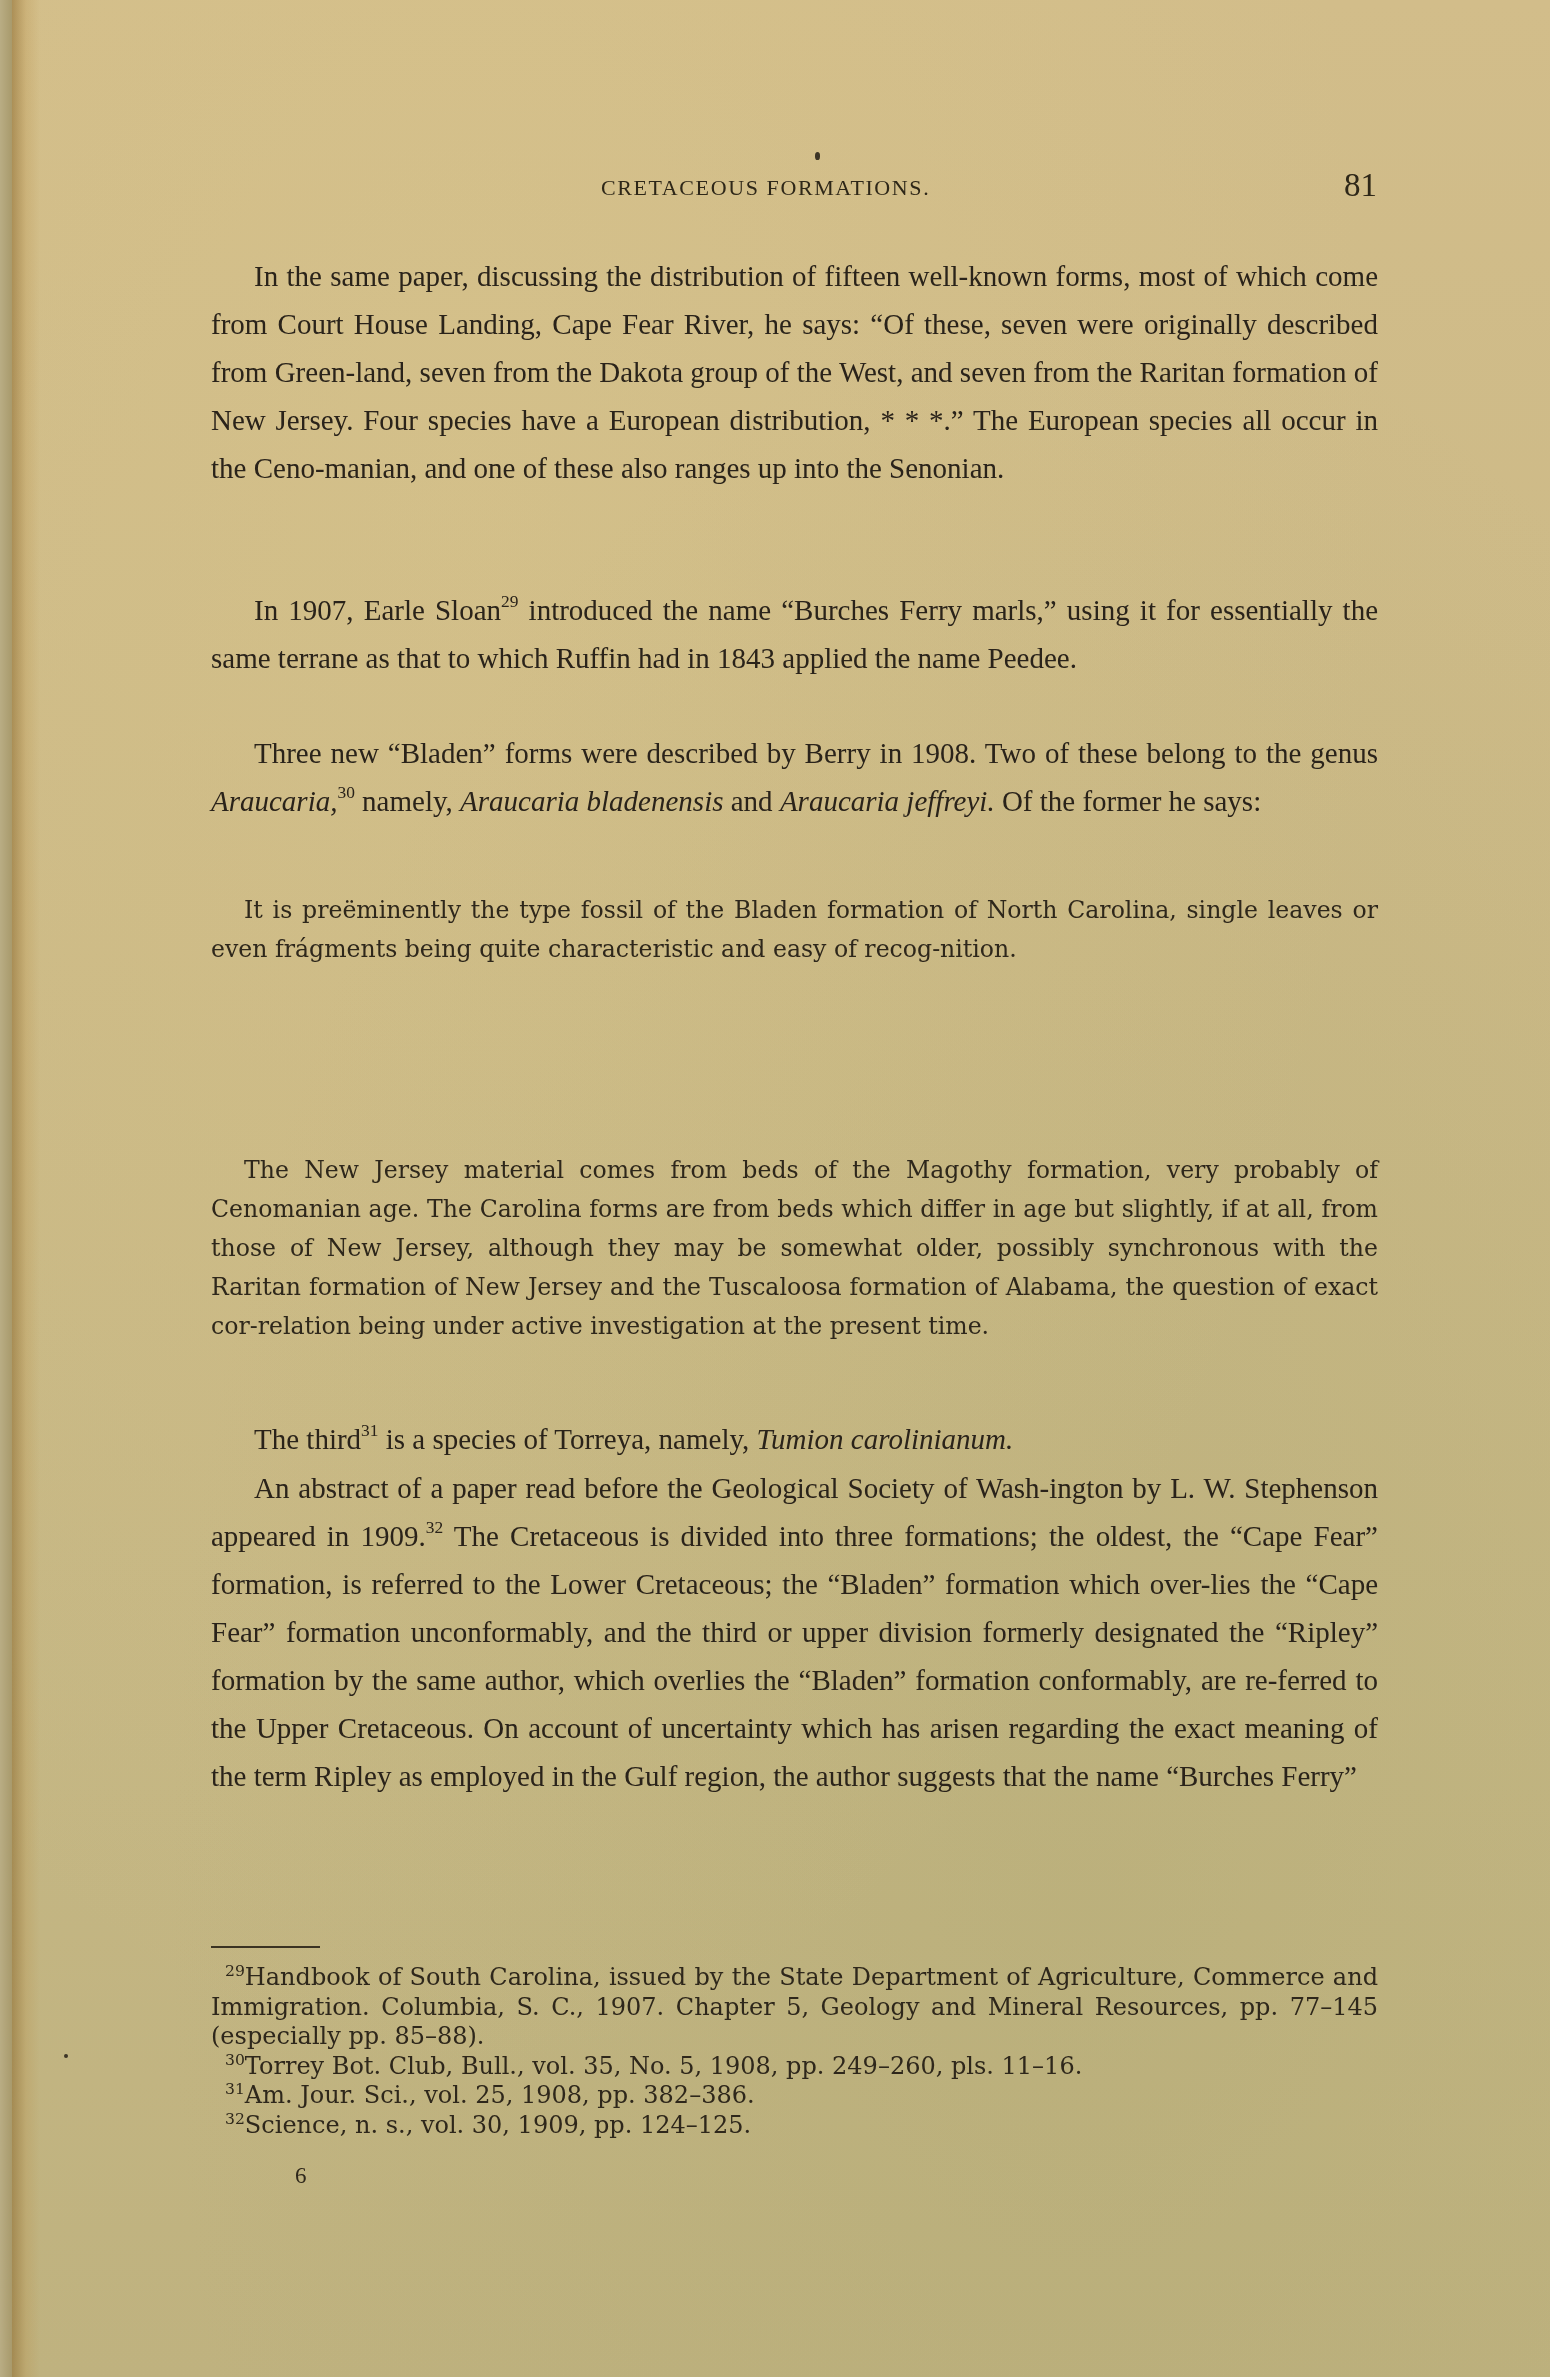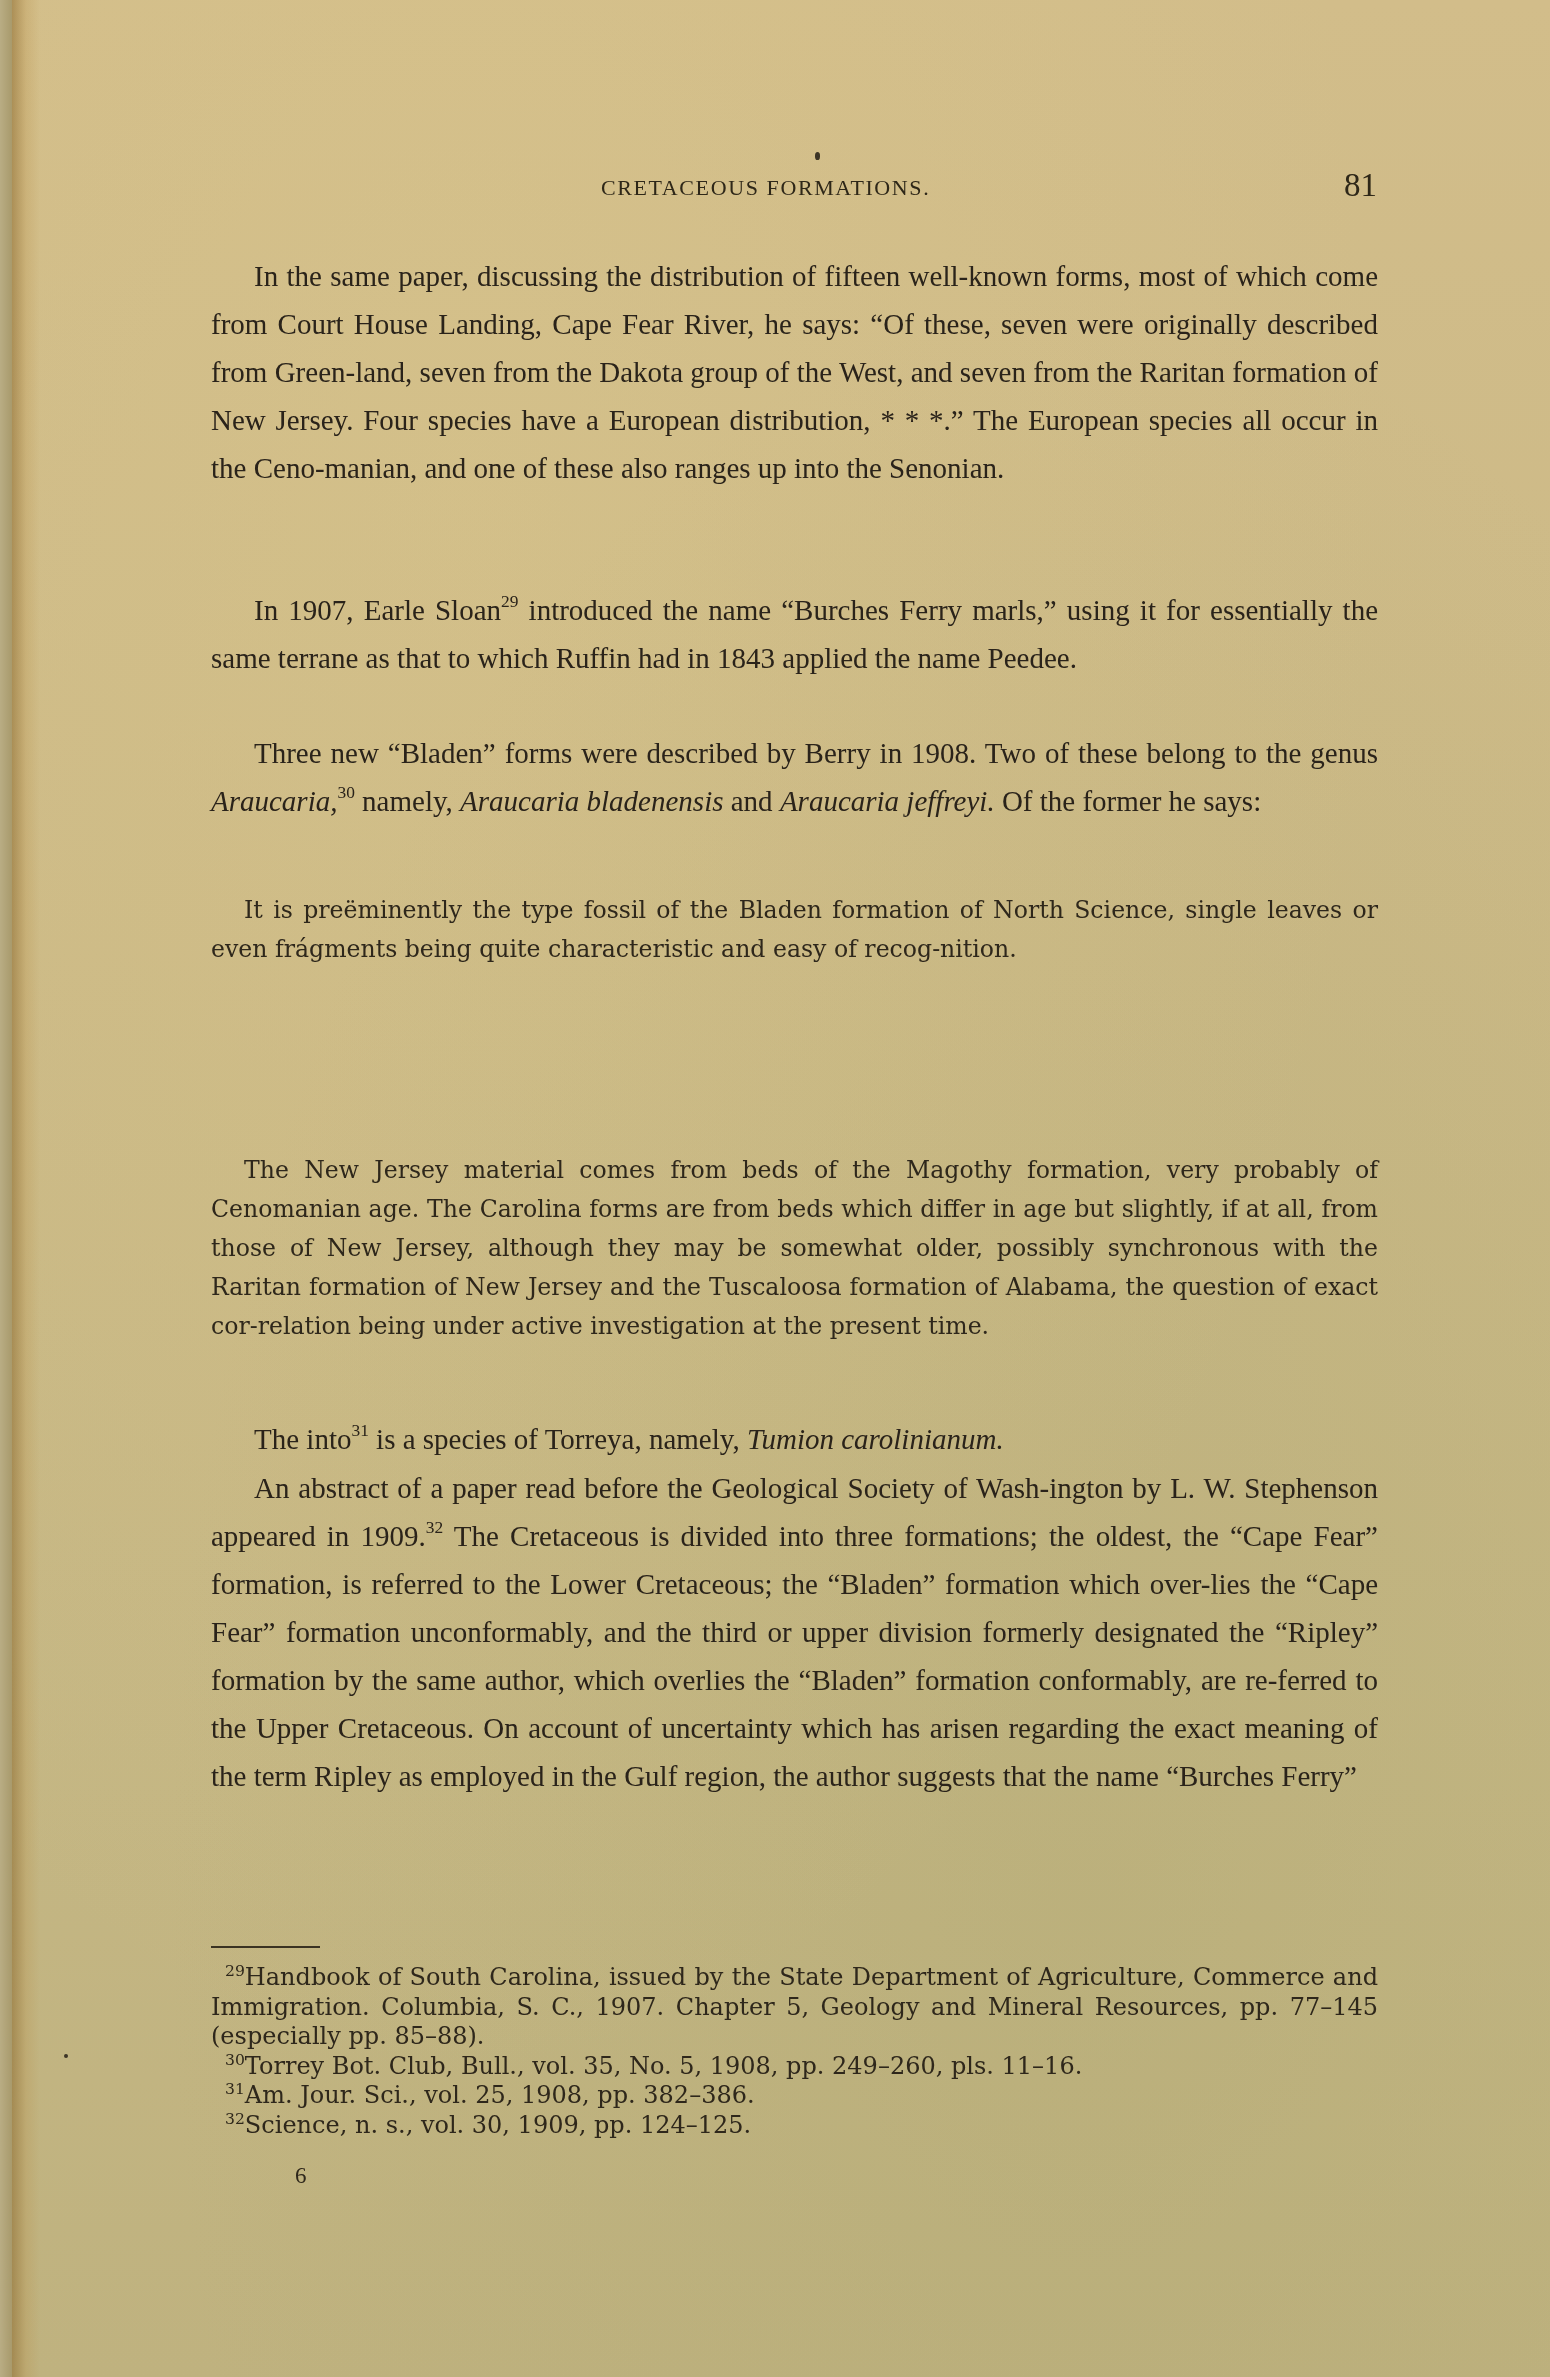--- a/index.html
+++ b/index.html
@@ -96,30 +96,30 @@
 
   <div class="text-block" style="top:586px;">
     <p class="body-para"><span>In 1907, Earle Sloan</span><sup>29</sup><span> introduced the name “Burches Ferry marls,” using it for essentially the same terrane as that to which Ruffin had in 1843 applied the name Peedee.</span></p>
   </div>
 
   <div class="text-block" style="top:729px;">
     <p class="body-para"><span>Three new “Bladen” forms were described by Berry in 1908. Two of these belong to the genus </span><i>Araucaria,</i><sup>30</sup><span> namely, </span><i>Araucaria bladenensis</i><span> and </span><i>Araucaria jeffreyi.</i><span> Of the former he says:</span></p>
   </div>
 
   <div class="text-block" style="top:891px;">
-    <p class="quote-para">It is preëminently the type fossil of the Bladen formation of North Science, single leaves or even frágments being quite characteristic and easy of recog-nition.</p>
+    <p class="quote-para">It is preëminently the type fossil of the Bladen formation of North Carolina, single leaves or even frágments being quite characteristic and easy of recog-nition.</p>
   </div>
 
 
   <div class="text-block" style="top:1151px;">
     <p class="quote-para">The New Jersey material comes from beds of the Magothy formation, very probably of Cenomanian age. The Carolina forms are from beds which differ in age but slightly, if at all, from those of New Jersey, although they may be somewhat older, possibly synchronous with the Raritan formation of New Jersey and the Tuscaloosa formation of Alabama, the question of exact cor-relation being under active investigation at the present time.</p>
   </div>
 
   <div class="text-block" style="top:1415px;">
-    <p class="body-para"><span>The into</span><sup>31</sup><span> is a species of Torreya, namely, </span><i>Tumion carolinianum.</i></p>
+    <p class="body-para"><span>The third</span><sup>31</sup><span> is a species of Torreya, namely, </span><i>Tumion carolinianum.</i></p>
   </div>
 
   <div class="text-block" style="top:1464px;">
     <p class="body-para"><span>An abstract of a paper read before the Geological Society of Wash-ington by L. W. Stephenson appeared in 1909.</span><sup>32</sup><span> The Cretaceous is divided into three formations; the oldest, the “Cape Fear” formation, is referred to the Lower Cretaceous; the “Bladen” formation which over-lies the “Cape Fear” formation unconformably, and the third or upper division formerly designated the “Ripley” formation by the same author, which overlies the “Bladen” formation conformably, are re-ferred to the Upper Cretaceous. On account of uncertainty which has arisen regarding the exact meaning of the term Ripley as employed in the Gulf region, the author suggests that the name “Burches Ferry”</span></p>
   </div>
 
   <div class="rule"></div>
 
   <div class="text-block" style="top:1963px;">
     <p class="footnote indent"><span class="fn-sup">29</span><span>Handbook of South Carolina, issued by the State Department of Agriculture, Commerce and Immigration. Columbia, S. C., 1907. Chapter 5, Geology and Mineral Resources, pp. 77–145 (especially pp. 85–88).</span></p>

